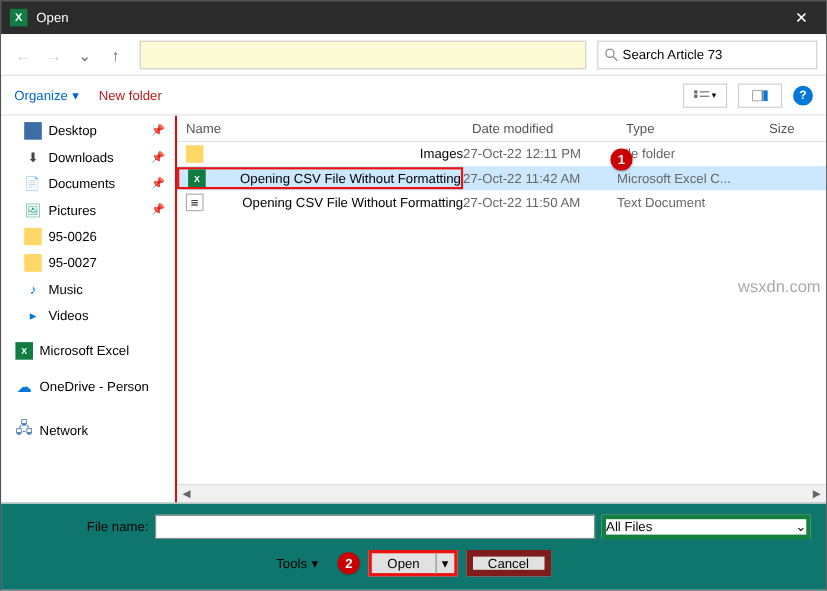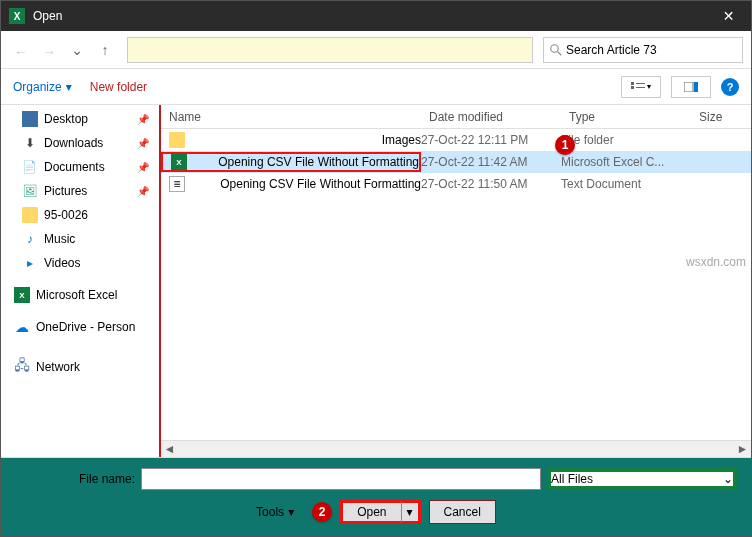--- a/index.html
+++ b/index.html
@@ -57,27 +57,27 @@
     .ficon.pic { color: #3a8; }
     .scrollbar-bottom { height: 17px; background: #f0f0f0; border-top: 1px solid #ddd; display: flex; align-items: center; }
     .scrollbar-bottom .arrow { width: 17px; height: 17px; display: flex; align-items: center; justify-content: center; color: #666; cursor: pointer; }
     .footer { padding: 10px 14px 12px 14px; background: #0f766e; border-top: 1px solid #ddd; }
     .fn-row { display: flex; align-items: center; gap: 6px; margin-bottom: 10px; }
     .fn-label { width: 120px; text-align: right; }
     .fn-input { flex: 1; height: 22px; border: 1px solid #888; padding: 0 4px; background: #fff; }
     .fn-select { width: 190px; height: 22px; border: 4px solid #15803d; background: #fff; padding: 0 0; display: flex; align-items: center; justify-content: space-between; cursor: pointer; }
     .btn-row { display: flex; align-items: center; justify-content: center; gap: 8px; }
     .tools { margin-right: 10px; display: flex; align-items: center; gap: 4px; cursor: pointer; }
-    .btn { height: 24px; border: 1px solid #7f1d1d; background: #e1e1e1; padding: 0 14px; display: flex; align-items: center; cursor: pointer; }
+    .btn { height: 24px; border: 6px solid #7f1d1d; background: #e1e1e1; padding: 0 14px; display: flex; align-items: center; cursor: pointer; }
     .btn-open { border: 3px solid #e11; padding: 0; }
     .btn-open-inner { display: flex; }
     .btn-open-main { padding: 0 14px; height: 20px; display: flex; align-items: center; border-right: 1px solid #888; }
     .btn-open-drop { width: 16px; display: flex; align-items: center; justify-content: center; }
     .callout { position: absolute; width: 20px; height: 20px; background: #c00; border-radius: 50%; color: #fff; display: flex; align-items: center; justify-content: center; font-size: 12px; font-weight: bold; z-index: 10; box-shadow: 0 1px 2px rgba(0,0,0,0.3); }
-    .watermark { position: absolute; right: 6px; bottom: 50%; color: #aaa; font-size: 12px; transform: rotate(0deg); }
+    .watermark { position: absolute; right: 6px; bottom: 50%; color: #aaa; font-size: 15px; transform: rotate(0deg); }
   </style>
 </head>
 <body>
 
 <div class="window">
   <div class="titlebar">
     <div class="icon">X</div>
     <div class="title">Open</div>
     <div class="close">✕</div>
   </div>
@@ -141,20 +141,24 @@
           <span class="pin">📌</span>
         </div>
         <div class="side-item">
           <span class="ficon pic">🖼</span>
           <span>Pictures</span>
           <span class="pin">📌</span>
         </div>
         <div class="side-item">
           <span class="ficon folder"></span>
           <span>95-0026</span>
+        </div>
+        <div class="side-item">
+          <span class="ficon folder"></span>
+          <span>95-0027</span>
         </div>
         <div class="side-item">
           <span class="ficon music">♪</span>
           <span>Music</span>
         </div>
         <div class="side-item">
           <span class="ficon video">▸</span>
           <span>Videos</span>
         </div>
         <div class="side-spacer"></div>

